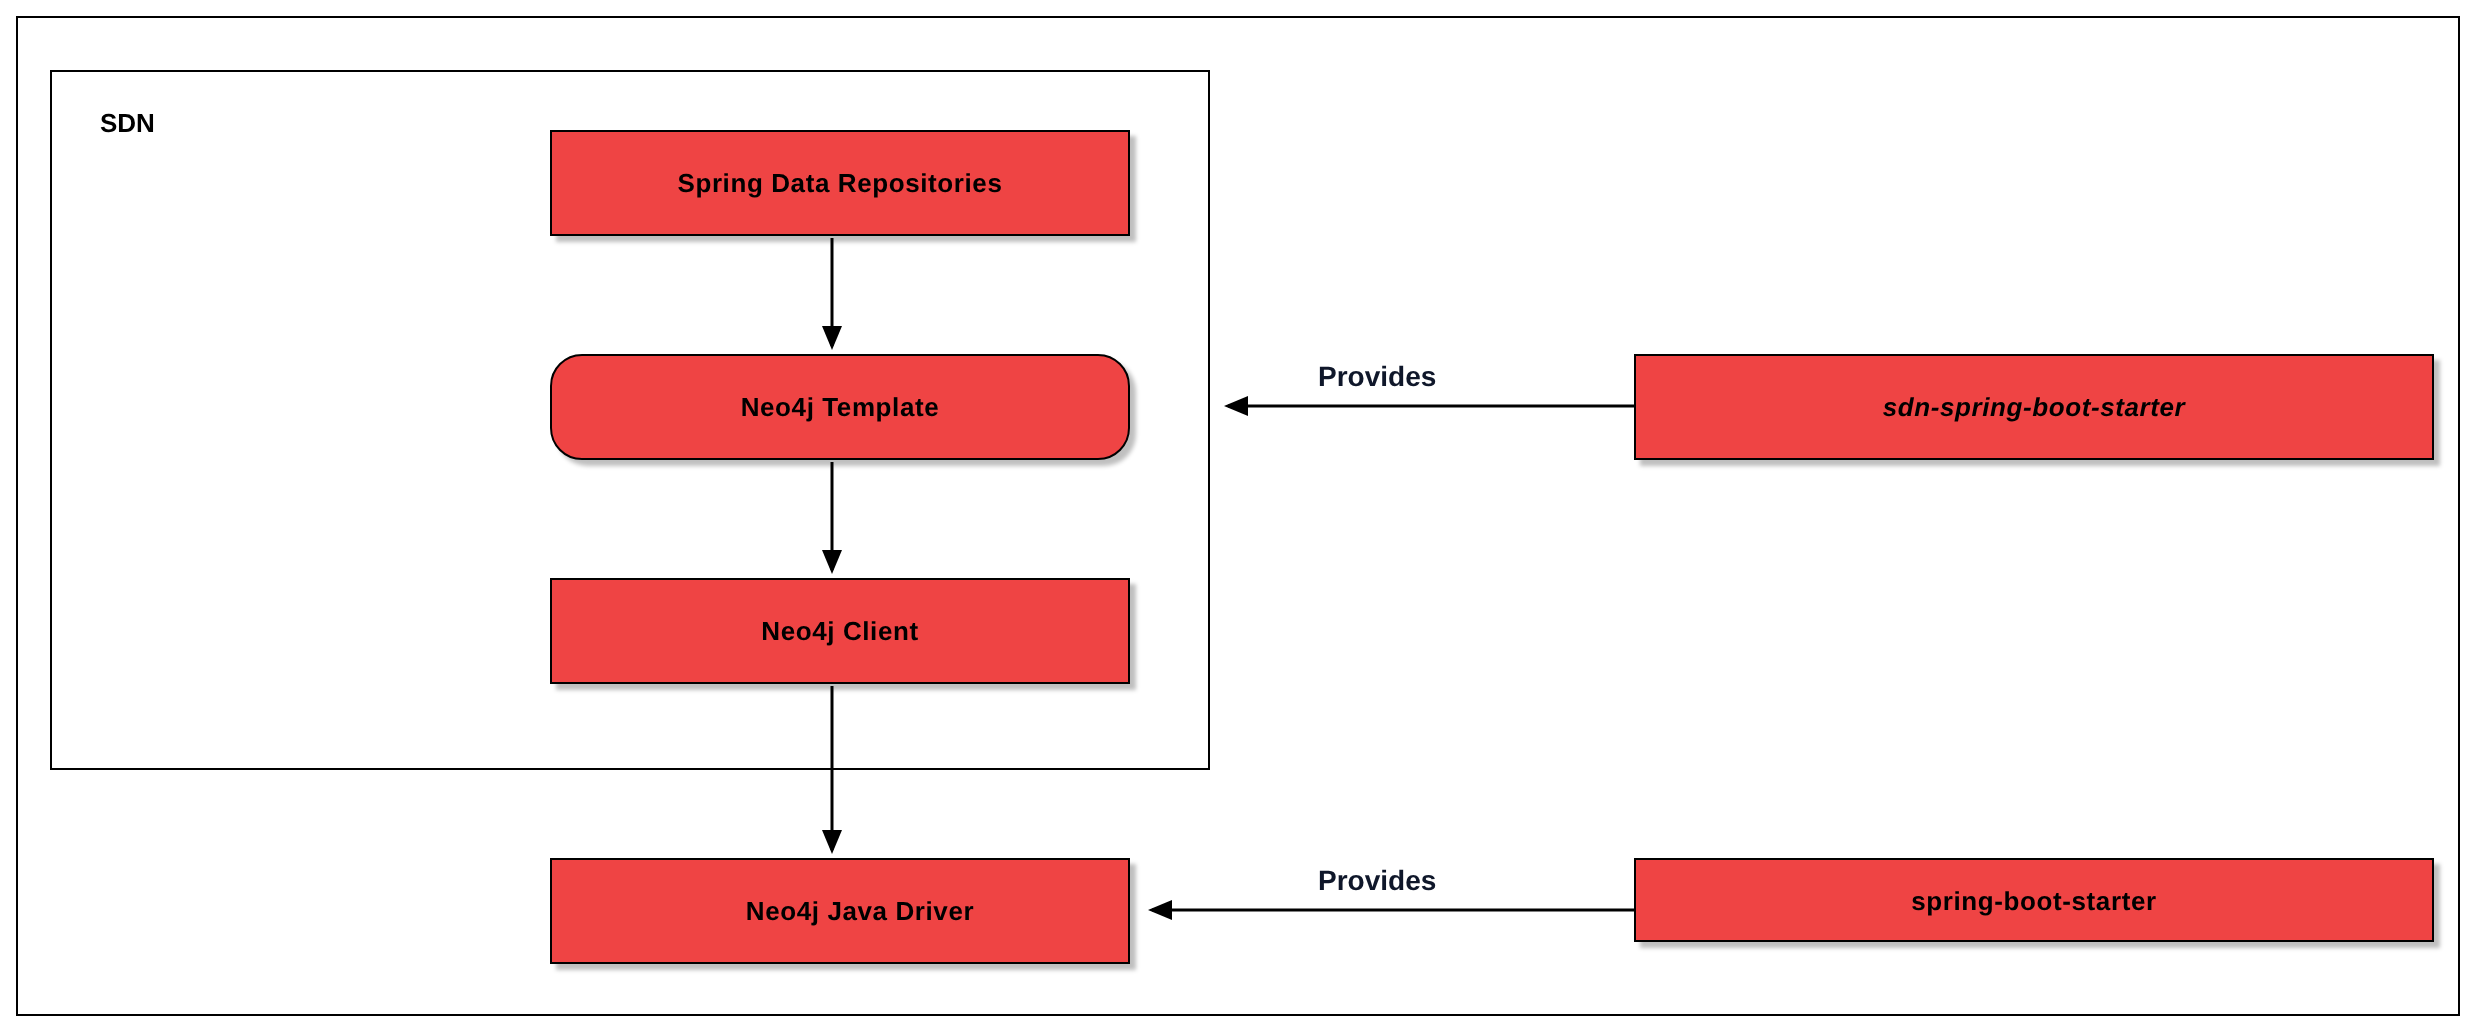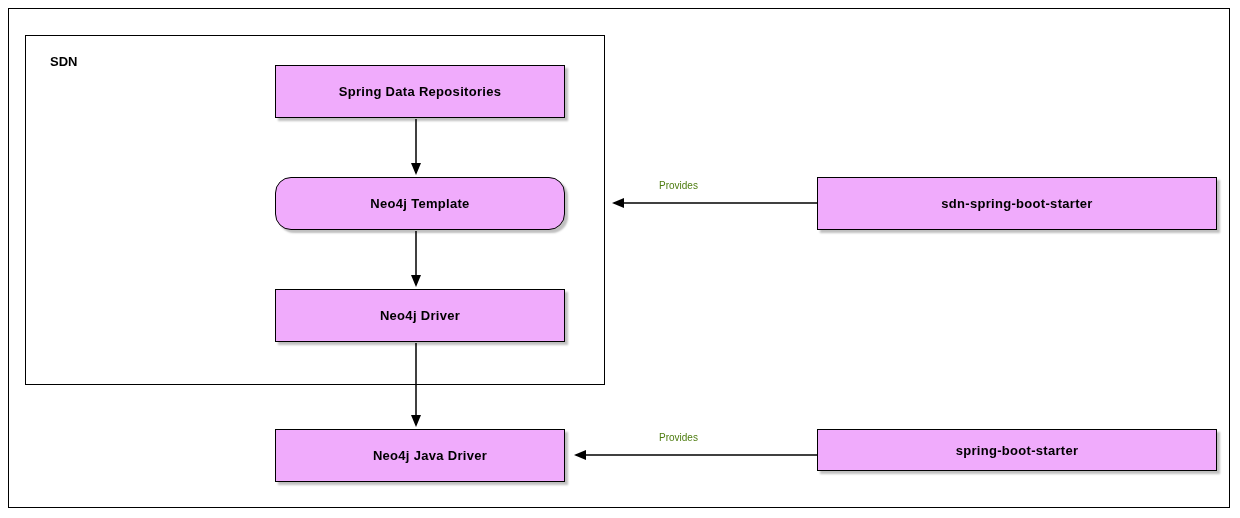--- a/index.html
+++ b/index.html
@@ -38,54 +38,54 @@
     position: absolute;
     left: 50px;
     top: 54px;
     font-size: 13px;
     font-weight: bold;
     color: #000000;
     text-align: center;
   }
   .node-box {
     position: absolute;
-    background: #f0abfc;
+    background: #ef4444;
     border: 1.5px solid #000000;
     box-sizing: border-box;
     box-shadow: 3px 3px 2px rgba(0,0,0,0.25);
     display: flex;
     align-items: center;
     justify-content: center;
     font-size: 13px;
     font-weight: bold;
     color: #000000;
     text-align: center;
     letter-spacing: 0.3px;
   }
   .node-repositories { left: 275px; top: 65px;  width: 290px; height: 53px; }
   .node-template     { left: 275px; top: 177px; width: 290px; height: 53px; border-radius: 16px; }
   .node-client       { left: 275px; top: 289px; width: 290px; height: 53px; }
   .node-driver       { left: 275px; top: 429px; width: 290px; height: 53px; padding-left: 20px; }
-  .node-sdn-starter  { left: 817px; top: 177px; width: 400px; height: 53px; }
+  .node-sdn-starter  { left: 817px; top: 177px; width: 400px; height: 53px; font-style: italic; }
   .node-boot-starter { left: 817px; top: 429px; width: 400px; height: 42px; }
   .note-text {
     position: absolute;
     left: 50px;
     top: 293px;
     font-size: 13px;
     font-weight: bold;
     line-height: 14px;
     color: #000000;
     white-space: pre-line;
   }
   .edge-label {
     position: absolute;
-    font-size: 10px;
-    font-weight: normal;
-    color: #4d7c0f;
+    font-size: 14px;
+    font-weight: bold;
+    color: #0f172a;
   }
   .edge-label-top    { left: 659px; top: 180px; }
   .edge-label-bottom { left: 659px; top: 432px; }
   .arrow-layer {
     position: absolute;
     left: 0;
     top: 0;
     width: 1240px;
     height: 518px;
     pointer-events: none;
@@ -126,21 +126,21 @@
 
   <div class="node-box node-repositories">
     <span>Spring Data Repositories</span>
   </div>
 
   <div class="node-box node-template">
     <span>Neo4j Template</span>
   </div>
 
   <div class="node-box node-client">
-    <span>Neo4j Driver</span>
+    <span>Neo4j Client</span>
   </div>
 
   <div class="node-box node-driver">
     <span>Neo4j Java Driver</span>
   </div>
 
   <div class="node-box node-sdn-starter">
     <span>sdn-spring-boot-starter</span>
   </div>
 

